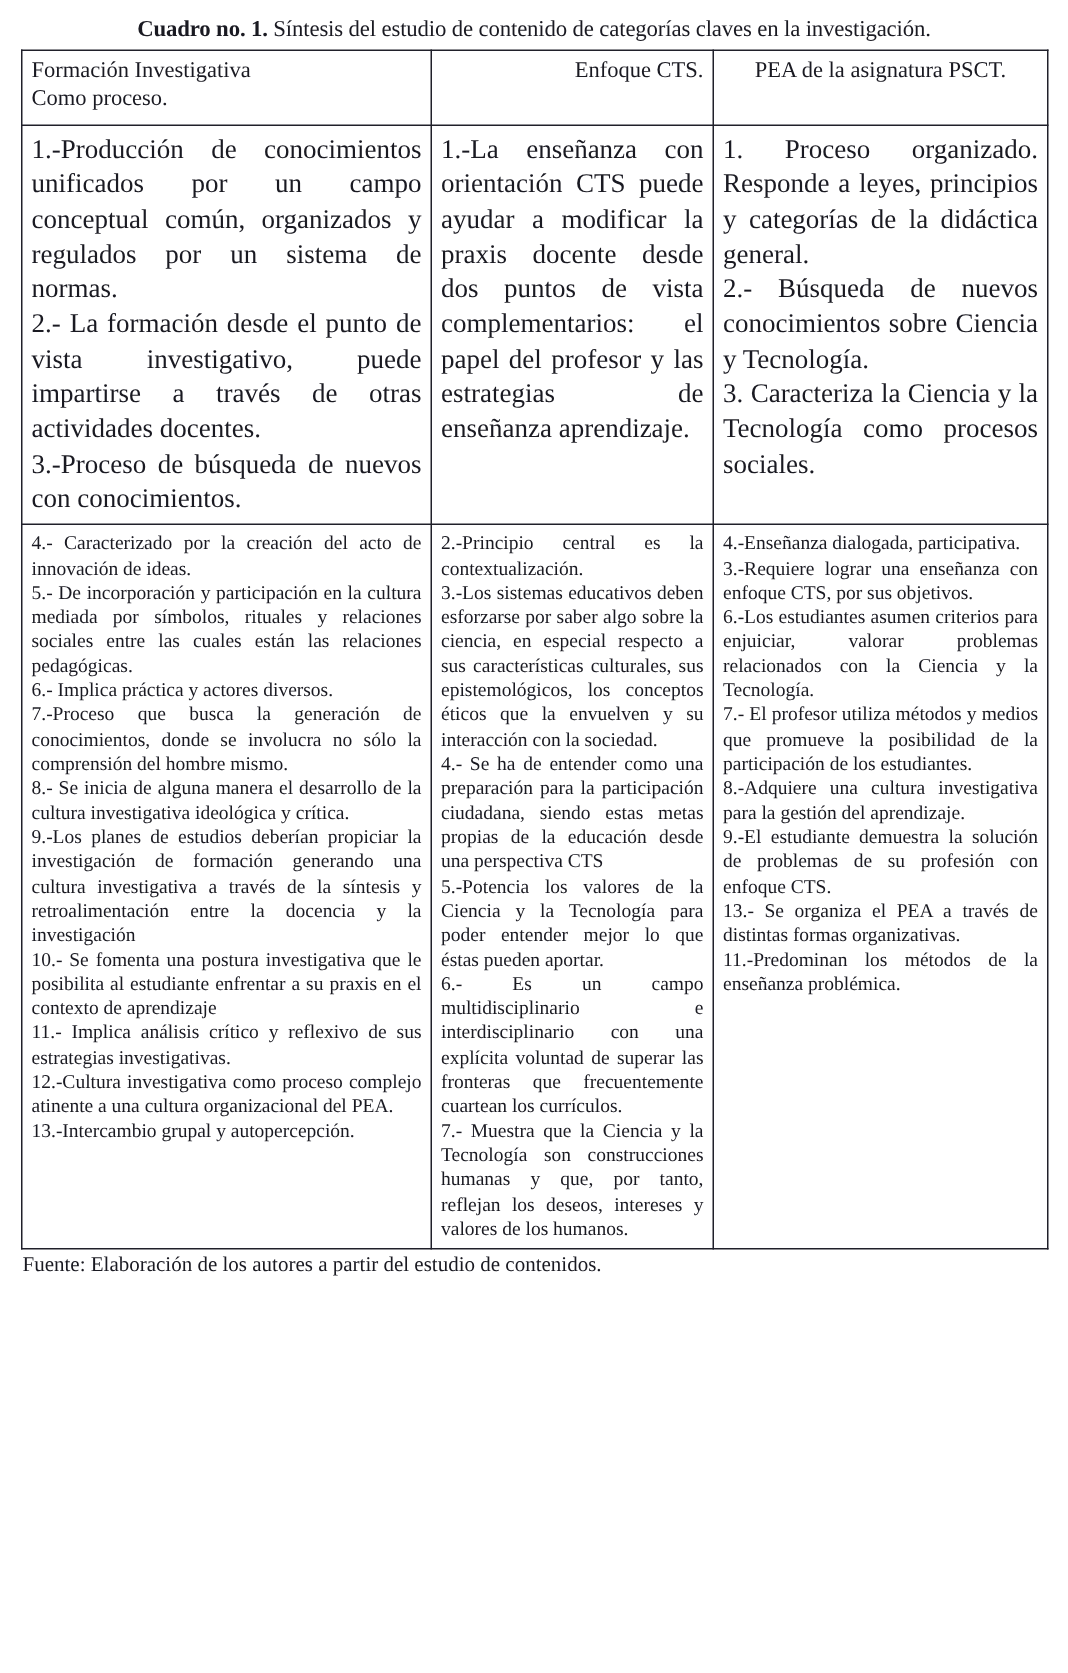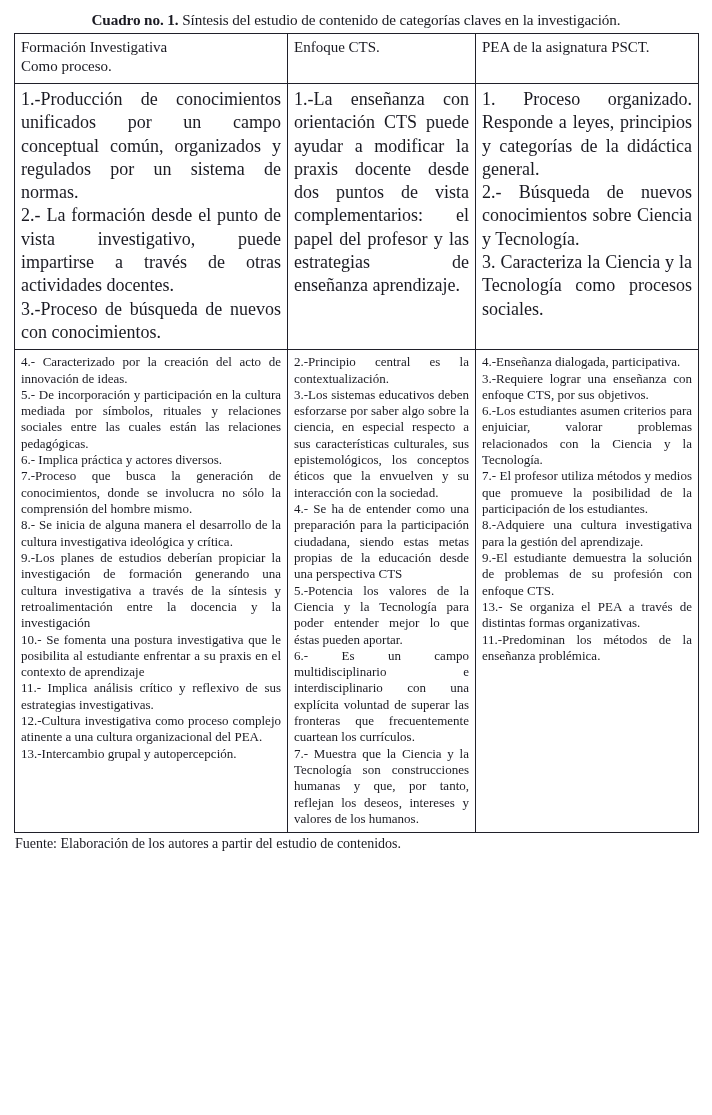--- a/index.html
+++ b/index.html
@@ -51,22 +51,22 @@
 
   
   .hdr {
     height: 50px;
   }
   .hdr-cell {
     font-size: 15px;
     line-height: 1.30;
   }
   .hdr-c1 { text-align: left; }
-  .hdr-c2 { text-align: left; }
-  .hdr-c3 { text-align: left; }
+  .hdr-c2 { text-align: right; }
+  .hdr-c3 { text-align: center; }
 
   
   .blk {
     font-size: 18px;
     line-height: 1.295;
     text-align: justify;
     text-justify: inter-word;
     margin: 0;
     hyphens: none;
   }

